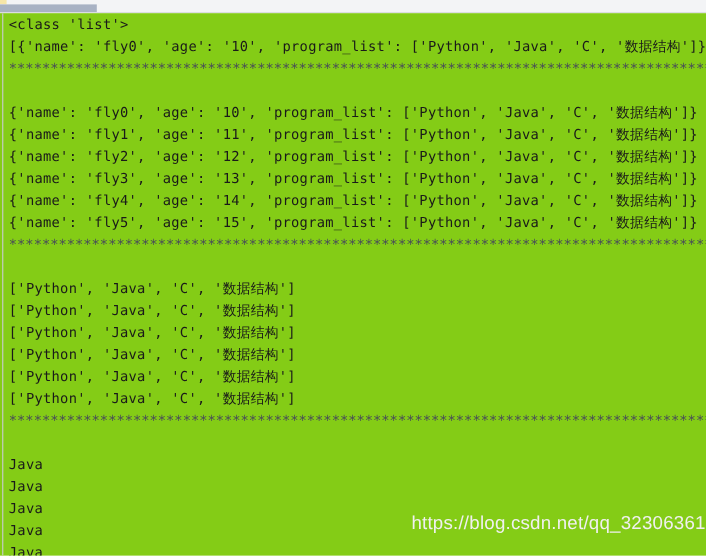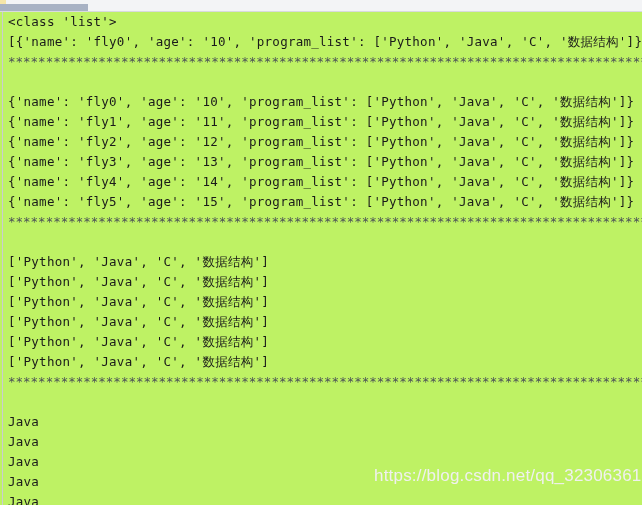--- a/index.html
+++ b/index.html
@@ -58,21 +58,21 @@
     background: #d8dade;
   }
 
   
   #console {
     position: absolute;
     left: 0;
     top: 12px;
     width: 642px;
     height: 493px;
-    background: #bef264;
+    background: #84cc16;
     overflow: hidden;
   }
   #left-rule {
     position: absolute;
     left: 2px;
     top: 0;
     width: 1px;
     height: 493px;
     background: #c9ccd1;
   }

